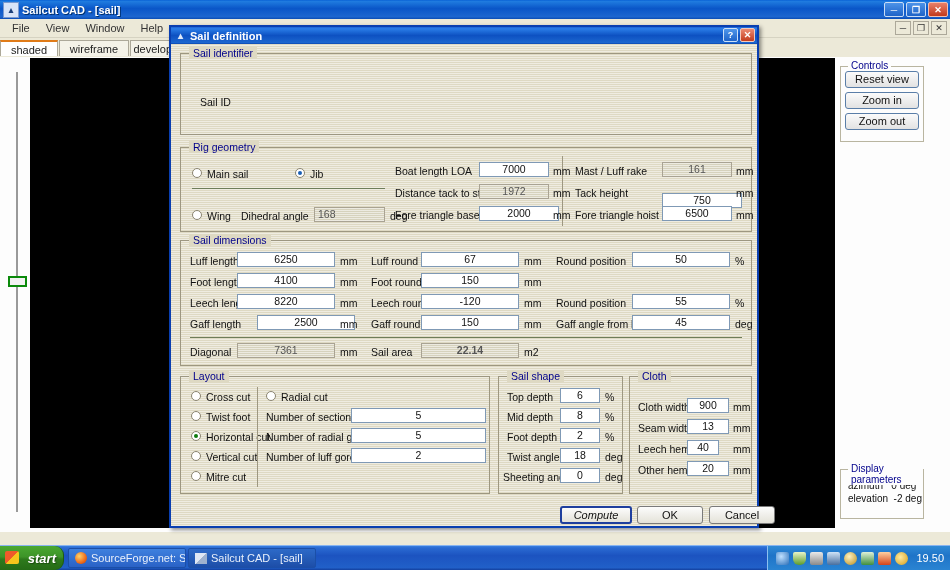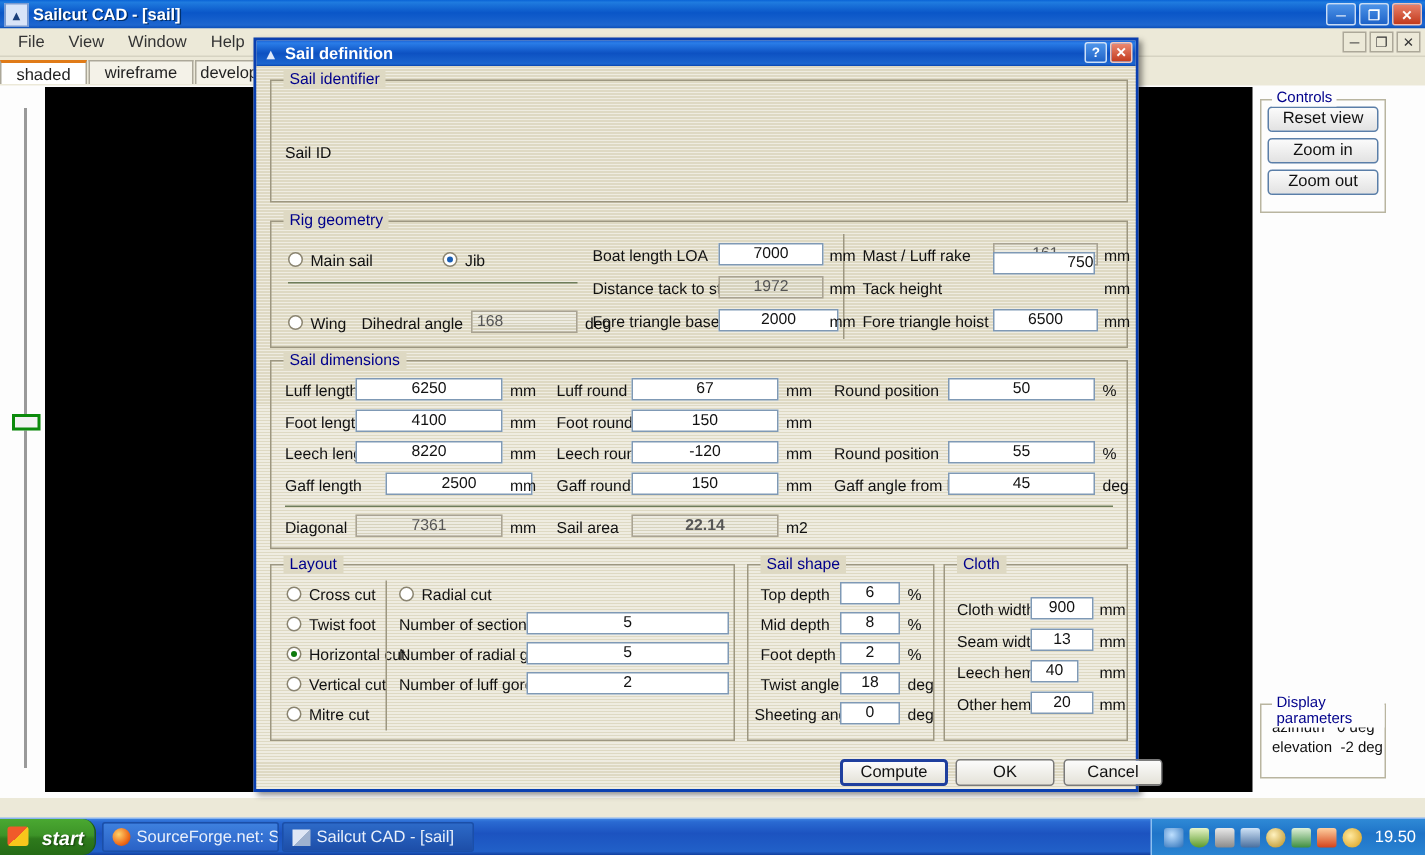--- a/index.html
+++ b/index.html
@@ -170,21 +170,21 @@
 
   .sep-v{position:absolute;width:1px;background:#9d9781;}
   .sep-h{position:absolute;height:1px;background:#6e7d5a;}
 
   .dbtn{
     position:absolute;height:18px;box-sizing:border-box;
     border:1px solid #7a7a7a;border-radius:3px;
     background:linear-gradient(to bottom,#fcfcfc,#e4e2d8);
     font-size:11px;color:#111;text-align:center;line-height:16px;
   }
-  .dbtn.default{border:2px solid #1f3f9e;line-height:14px;}
+  .dbtn.default{border:2px solid #1f3f9e;line-height:14px;font-style:italic;}
 
   
   .taskbar{
     position:absolute;left:0;bottom:0;width:950px;height:24px;
     background:linear-gradient(to bottom,#3a7fe0 0%,#2a6ad2 8%,#1c53c0 40%,#2160c8 90%,#123f9e 100%);
     border-top:1px solid #88b4f0;
   }
   .startbtn{
     position:absolute;left:0;top:0;width:64px;height:24px;
     background:linear-gradient(to bottom,#4aa831 0%,#3d9428 45%,#2e7a1c 55%,#256b16 100%);
@@ -292,21 +292,21 @@
       <div class="dlg-btns">
         <div class="dlg-btn">?</div>
         <div class="dlg-btn close">✕</div>
       </div>
     </div>
 
     <div class="dlg-body">
 
       <div class="gbox" style="left:9px;top:9px;width:572px;height:82px;">
         <span class="legend">Sail identifier</span>
-        <span class="lbl" style="left:9px;top:42px;">Sail ID</span>
+        <span class="lbl" style="left:19px;top:42px;">Sail ID</span>
       </div>
 
       <div class="gbox" style="left:9px;top:103px;width:572px;height:85px;padding-left:20px;">
         <span class="legend">Rig geometry</span>
 
         <span class="radio" style="left:11px;top:20px;"></span>
         <span class="lbl" style="left:26px;top:20px;">Main sail</span>
 
         <span class="radio on blue" style="left:114px;top:20px;"></span>
         <span class="lbl" style="left:129px;top:20px;">Jib</span>
@@ -332,21 +332,21 @@
 
         <span class="lbl" style="left:214px;top:61px;">Fore triangle base  J</span>
         <div class="fld" style="left:298px;top:58px;width:80px;">2000</div>
         <span class="unit" style="left:372px;top:61px;">mm</span>
 
         <span class="lbl" style="left:394px;top:17px;">Mast / Luff rake</span>
         <div class="fld ro" style="left:481px;top:14px;width:70px;">161</div>
         <span class="unit" style="left:555px;top:17px;">mm</span>
 
         <span class="lbl" style="left:394px;top:39px;">Tack height</span>
-        <div class="fld" style="left:481px;top:20px;width:68px;text-align:right;">750</div>
+        <div class="fld" style="left:481px;top:45px;width:80px;">750</div>
         <span class="unit" style="left:555px;top:39px;">mm</span>
 
         <span class="lbl" style="left:394px;top:61px;">Fore triangle hoist  I</span>
         <div class="fld" style="left:481px;top:58px;width:70px;">6500</div>
         <span class="unit" style="left:555px;top:61px;">mm</span>
       </div>
 
       <div class="gbox" style="left:9px;top:196px;width:572px;height:126px;">
         <span class="legend">Sail dimensions</span>
 

